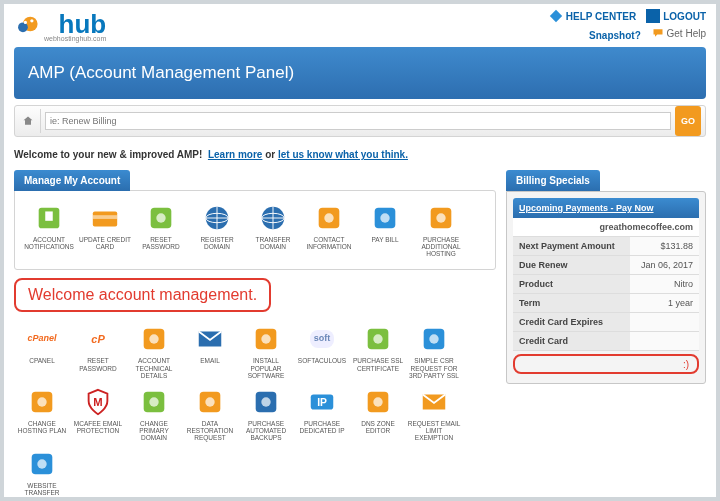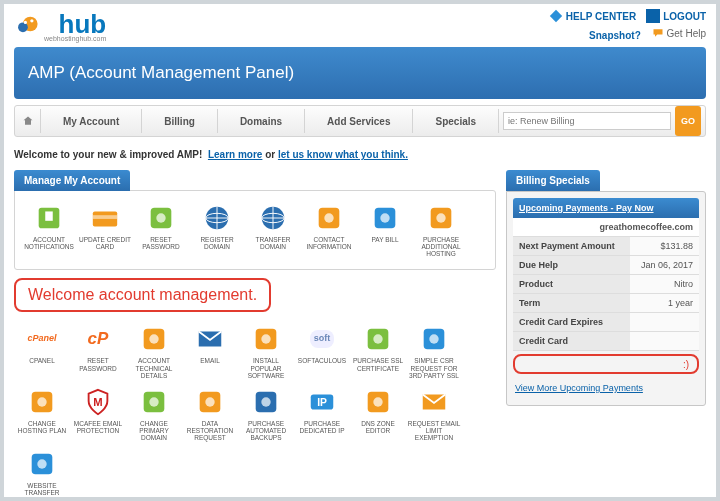--- a/index.html
+++ b/index.html
@@ -100,27 +100,20 @@
   <div class="titlebar">
     <span>AMP (Account Management Panel)</span>
   </div>
 
   <div class="navrow">
     <div class="home">
       <svg width="12" height="12" viewBox="0 0 16 16">
           <path d="M8 2l6 5h-2v6H4V7H2z" fill="#888"></path>
         </svg>
     </div>
-    <div id="nav-tabs" style="display:flex;">
-        <div class="tab">My Account</div>
-        <div class="tab">Billing</div>
-        <div class="tab">Domains</div>
-        <div class="tab">Add Services</div>
-        <div class="tab">Specials</div>
-      </div>
     <div class="search">
       <input type="text" placeholder="ie: Renew Billing" style="">
       <button class="gobtn">GO</button>
     </div>
   </div>
 
   <div class="welcome">
     <span>Welcome to your new &amp; improved AMP!</span>
     &nbsp;<a href="#">Learn more</a><span> or </span><a href="#">let us know what you think.</a>
   </div>
@@ -211,21 +204,21 @@
 
       <div class="icon-grid" id="grid2">
           <div class="tile">
             <div class="ic">
               <div style="font-size:9px;font-style:italic;color:#f26a1f;font-weight:bold">cPanel</div>
             </div>
             <div class="tile-label">CPANEL</div>
           </div>
           <div class="tile">
             <div class="ic">
-              <div style="font-size:17px;font-style:italic;color:#f26a1f;font-weight:bold">cP</div>
+              <div style="font-size:11px;font-style:italic;color:#f26a1f;font-weight:bold">cP</div>
             </div>
             <div class="tile-label">RESET PASSWORD</div>
           </div>
           <div class="tile">
             <div class="ic">
               <svg viewBox="0 0 32 32">
                 <rect x="5" y="5" width="22" height="22" rx="4" fill="#f29a1f"></rect>
                 <circle cx="16" cy="16" r="5" fill="#fff" opacity="0.7"></circle>
               </svg>
             </div>
@@ -366,21 +359,21 @@
               <tr class="billing-domain">
                 <td colspan="2">greathomecoffee.com</td>
               </tr>
           </tbody>
             <tbody id="billing-rows">
               <tr>
                 <td>Next Payment Amount</td>
                 <td>$131.88</td>
               </tr>
               <tr>
-                <td>Due Help</td>
+                <td>Due Renew</td>
                 <td>Jan 06, 2017</td>
               </tr>
               <tr>
                 <td>Product</td>
                 <td>Nitro</td>
               </tr>
               <tr>
                 <td>Term</td>
                 <td>1 year</td>
               </tr>
@@ -390,20 +383,17 @@
               </tr>
               <tr>
                 <td>Credit Card</td>
                 <td></td>
               </tr>
             </tbody>
         </table>
         <div class="cc-callout">
           <span>:)</span>
         </div>
-        <div class="viewmore">
-          <a href="#">View More Upcoming Payments</a>
-        </div>
       </div>
     </div>
   </div>
 
 </div>
 
 </body></html>

